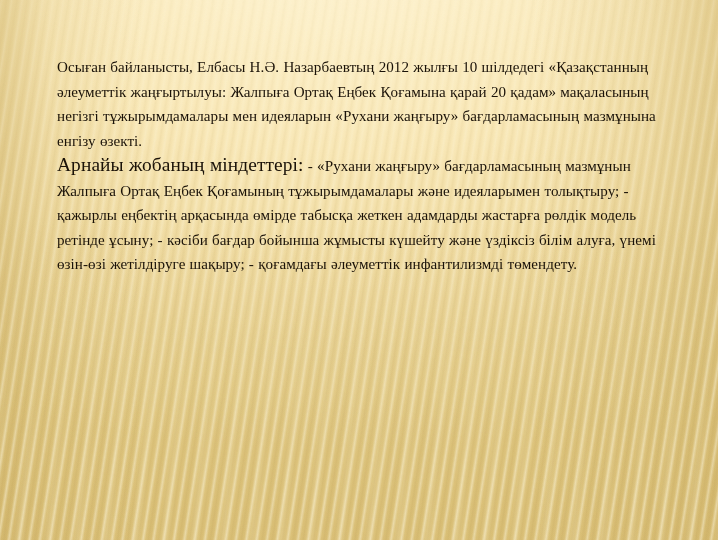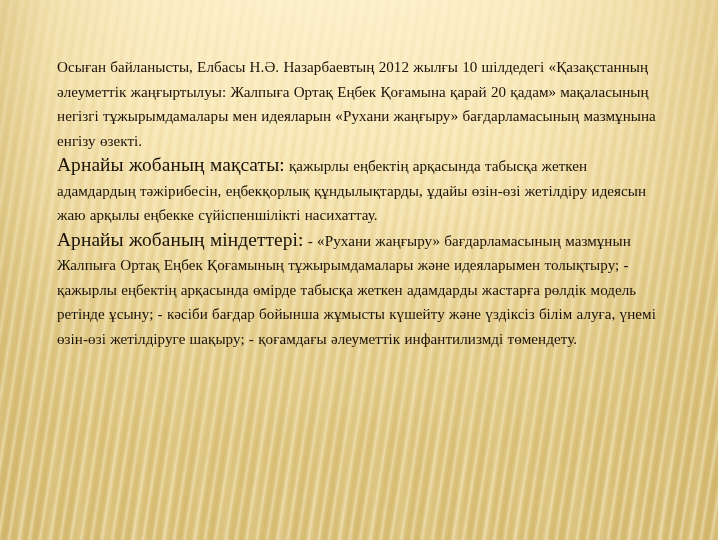--- a/index.html
+++ b/index.html
@@ -134,18 +134,17 @@
   <div class="bg-base"></div>
   <div class="bg-warm"></div>
   <div class="bg-edges"></div>
   <div class="bg-stripes"></div>
   <div class="bg-stripes2"></div>
 
   <div id="body-text">
 
     <p class="para"><span>Осыған байланысты, Елбасы Н.Ә. Назарбаевтың 2012 жылғы 10 шілдедегі «Қазақстанның әлеуметтік жаңғыртылуы: Жалпыға Ортақ Еңбек Қоғамына қарай 20 қадам» мақаласының негізгі тұжырымдамалары мен идеяларын «Рухани жаңғыру» бағдарламасының мазмұнына енгізу өзекті.</span></p>
 
-    <p class="para"><span class="lead"> Арнайы жобаның мақсаты:</span><span> қажырлы еңбектің арқасында табысқа жеткен адамдардың тәжірибесін, еңбекқорлық құндылықтарды, ұдайы өзін-өзі жетілдіру идеясын жаю арқылы еңбекке сүйіспеншілікті насихаттау.</span></p>
 
     <p class="para"><span class="lead"> Арнайы жобаның міндеттері:</span><span> - «Рухани жаңғыру» бағдарламасының мазмұнын Жалпыға Ортақ Еңбек Қоғамының тұжырымдамалары және идеяларымен толықтыру; - қажырлы еңбектің арқасында өмірде табысқа жеткен адамдарды жастарға рөлдік модель ретінде ұсыну; - кәсіби бағдар бойынша жұмысты күшейту және үздіксіз білім алуға, үнемі өзін-өзі жетілдіруге шақыру; - қоғамдағы әлеуметтік инфантилизмді төмендету.</span></p>
 
   </div>
 </div>
 
 </body></html>

